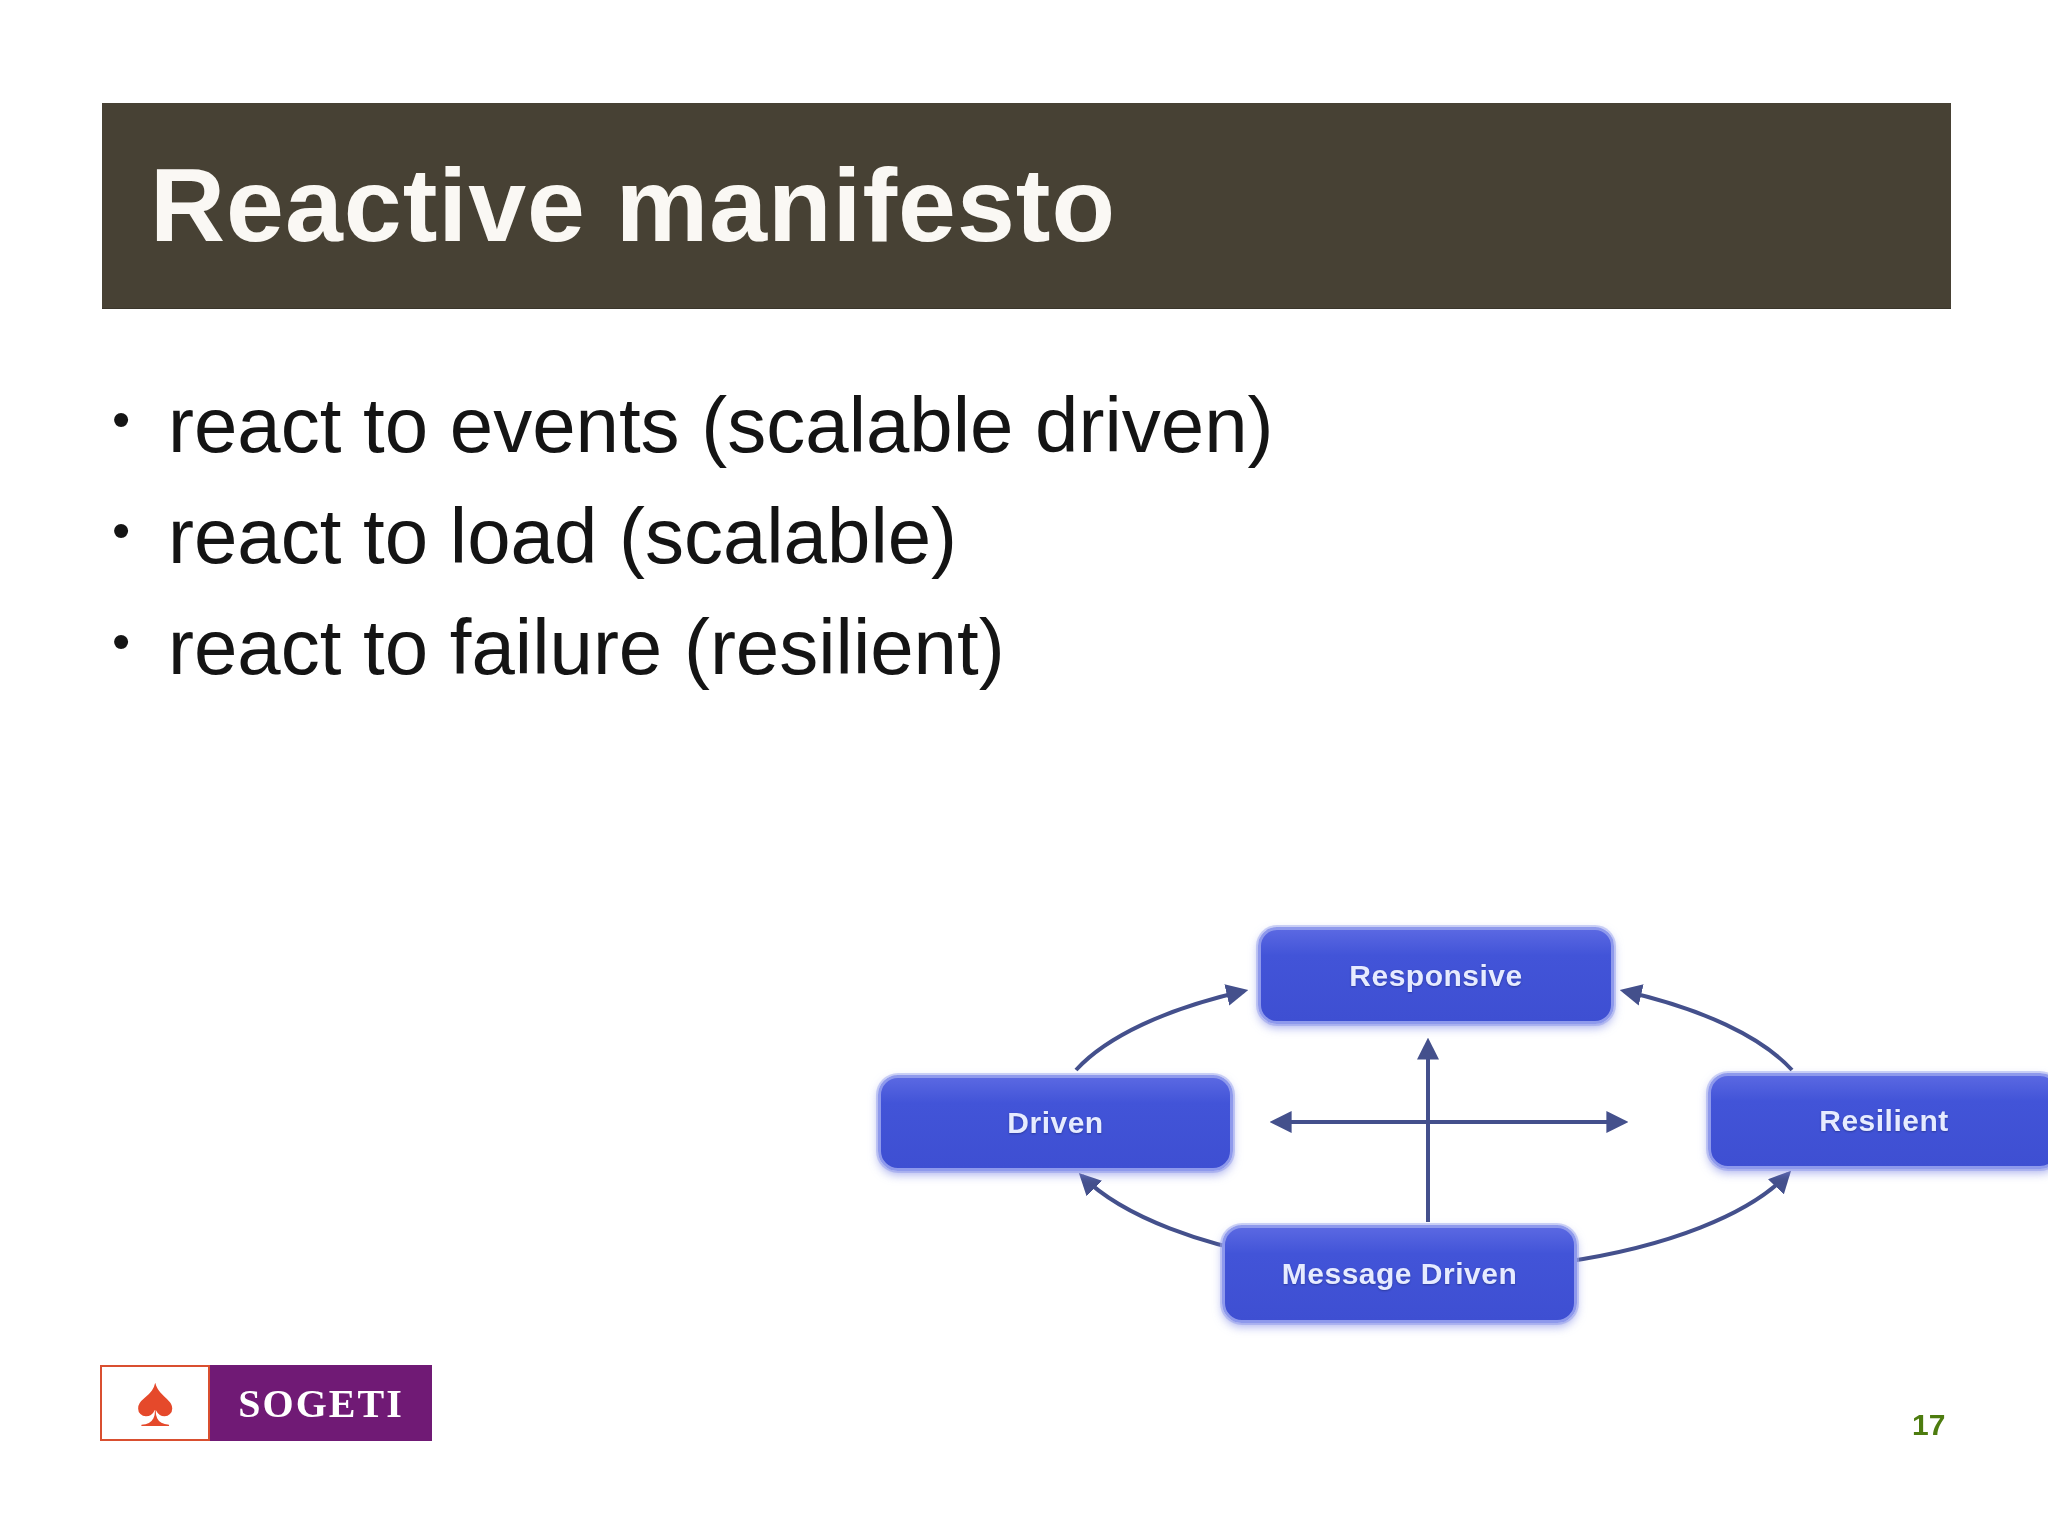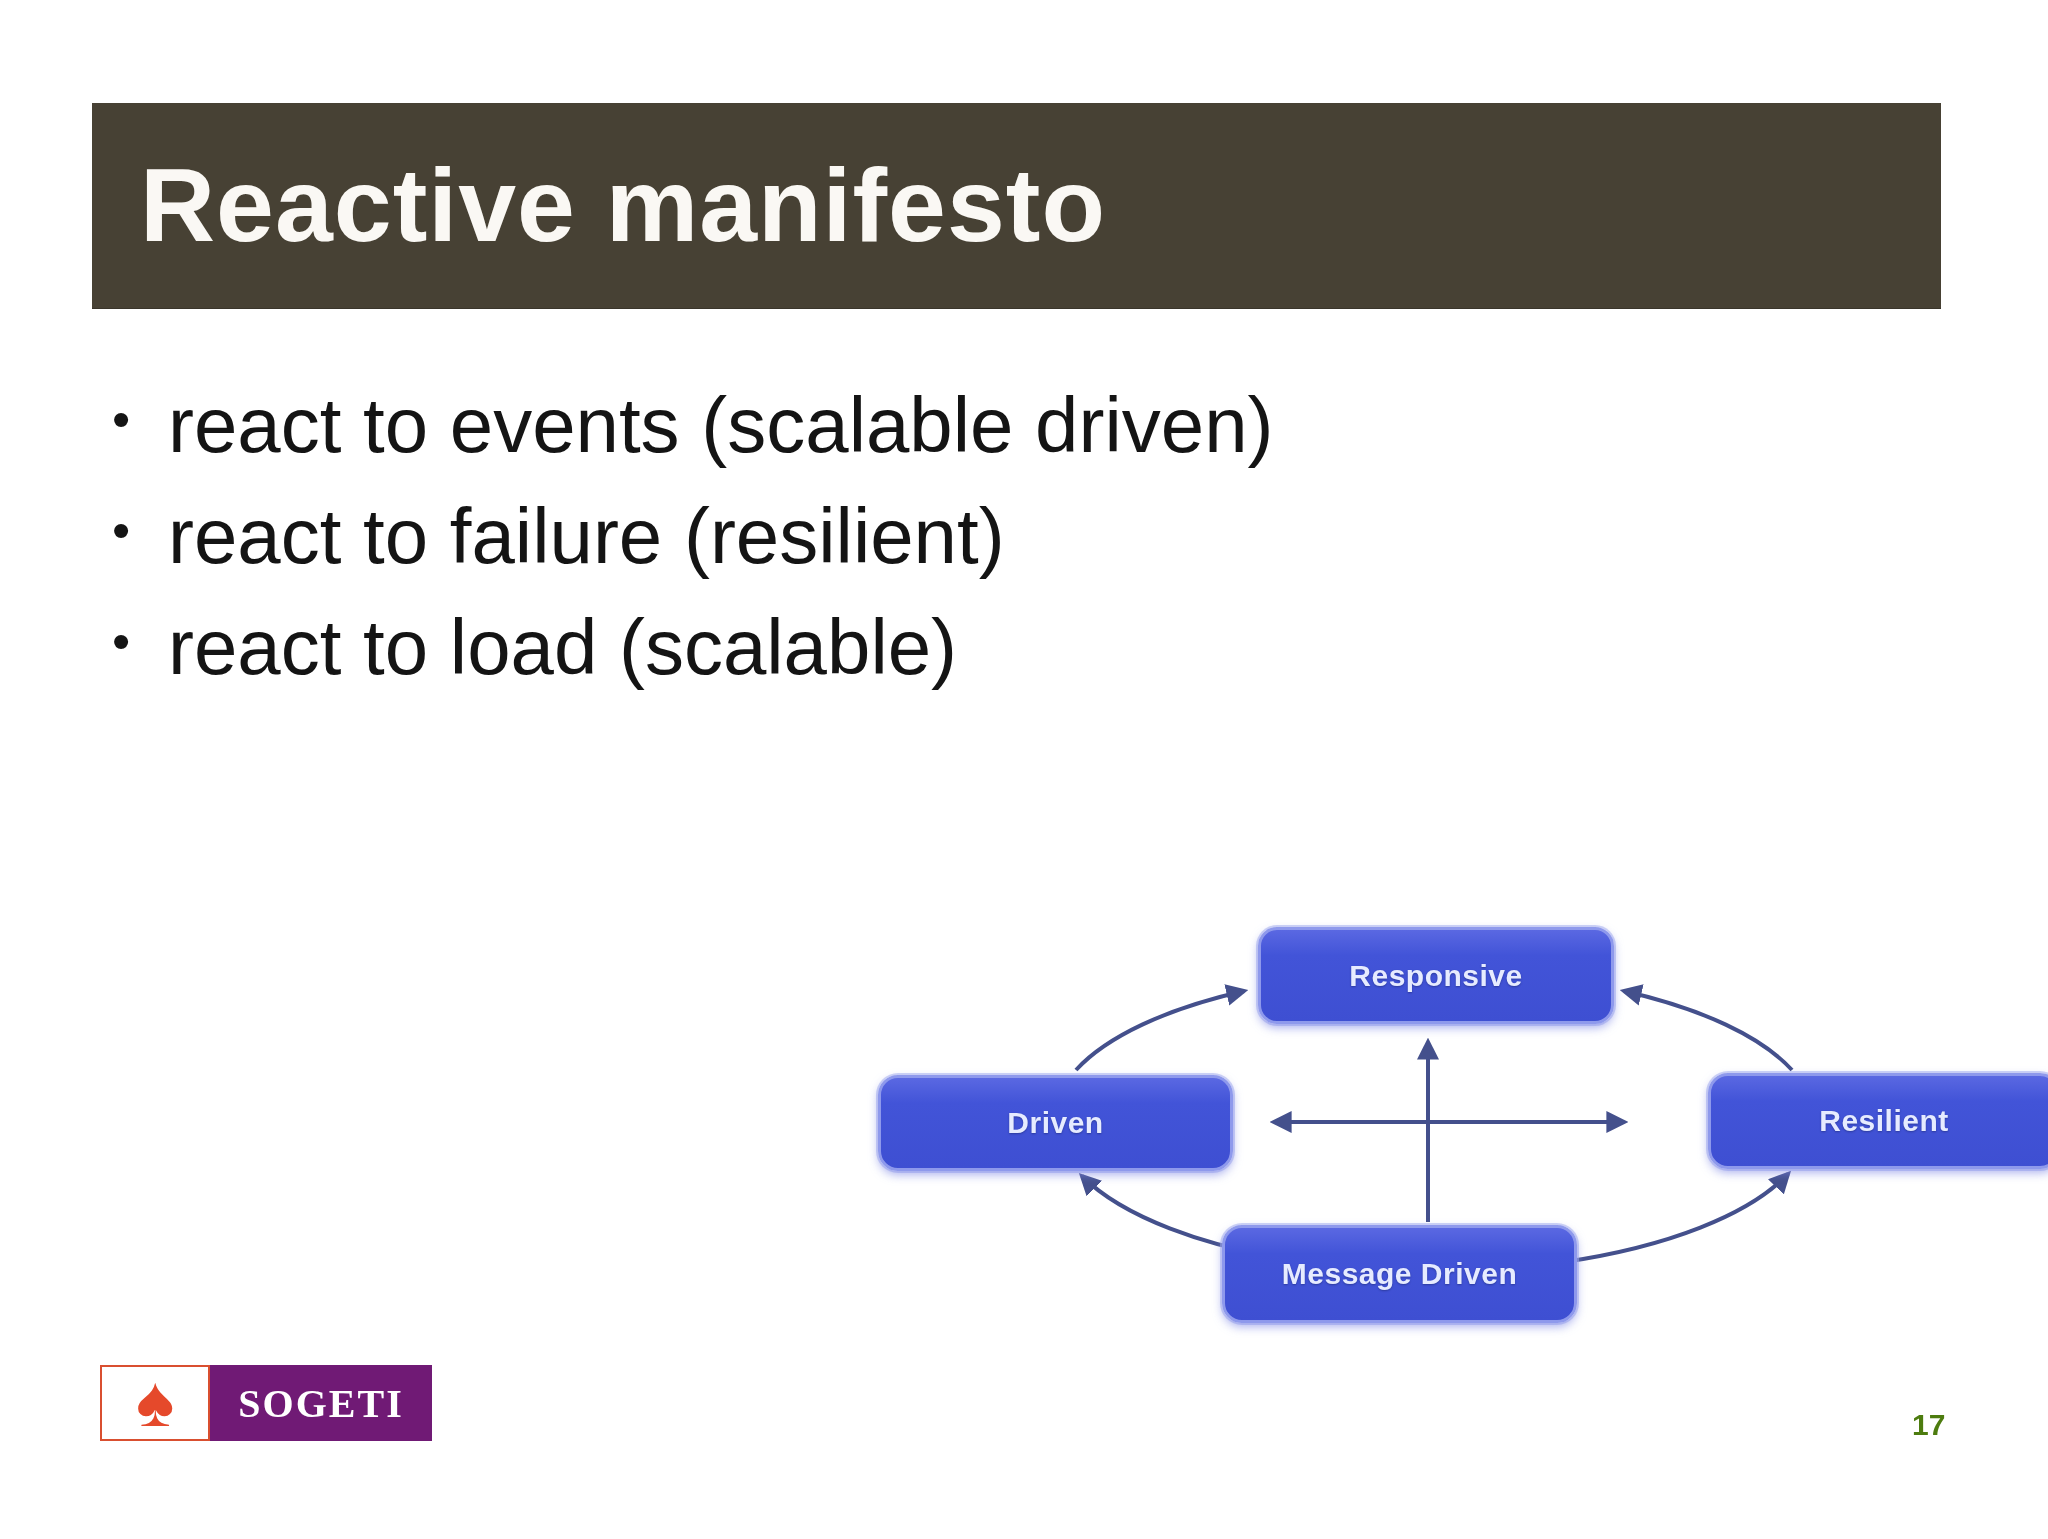--- a/index.html
+++ b/index.html
@@ -2,21 +2,21 @@
 <html><head>
 <meta charset="utf-8">
 <style>
   html,body{margin:0;padding:0;}
   body{
     width:2048px;height:1539px;position:relative;background:#ffffff;overflow:hidden;
     font-family:"Liberation Sans",sans-serif;
   }
   
   .title-bar{
-    position:absolute;left:92px;top:103px;width:1849px;height:205px;
+    position:absolute;left:102px;top:103px;width:1849px;height:205px;
     background:#474134;display:flex;align-items:center;
     box-shadow:0 1px 0 #3a352b;
   }
   .title-bar h1{
     margin:0 0 0 48px;font-size:104px;font-weight:bold;color:#faf8f4;
     letter-spacing:1px;white-space:nowrap;
   }
   
   .bullets{
     position:absolute;left:108px;top:370px;width:1700px;
@@ -69,22 +69,22 @@
 </style>
 </head>
 <body>
 
 <div class="title-bar">
   <h1>Reactive manifesto</h1>
 </div>
 
 <ul class="bullets">
   <li>react to events (scalable driven)</li>
+  <li>react to load (scalable)</li>
   <li>react to failure (resilient)</li>
-  <li>react to load (scalable)</li>
 </ul>
 
 <svg class="diagram-svg" viewBox="0 0 2048 1539" xmlns="http://www.w3.org/2000/svg">
   <defs>
     <marker id="arrow" viewBox="0 0 10 10" refX="8" refY="5" markerWidth="5.5" markerHeight="5.5" orient="auto">
       <path d="M0,0 L10,5 L0,10 z" fill="#44508c"></path>
     </marker>
   </defs>
   <g stroke="#44508c" stroke-width="4" fill="none">
 

